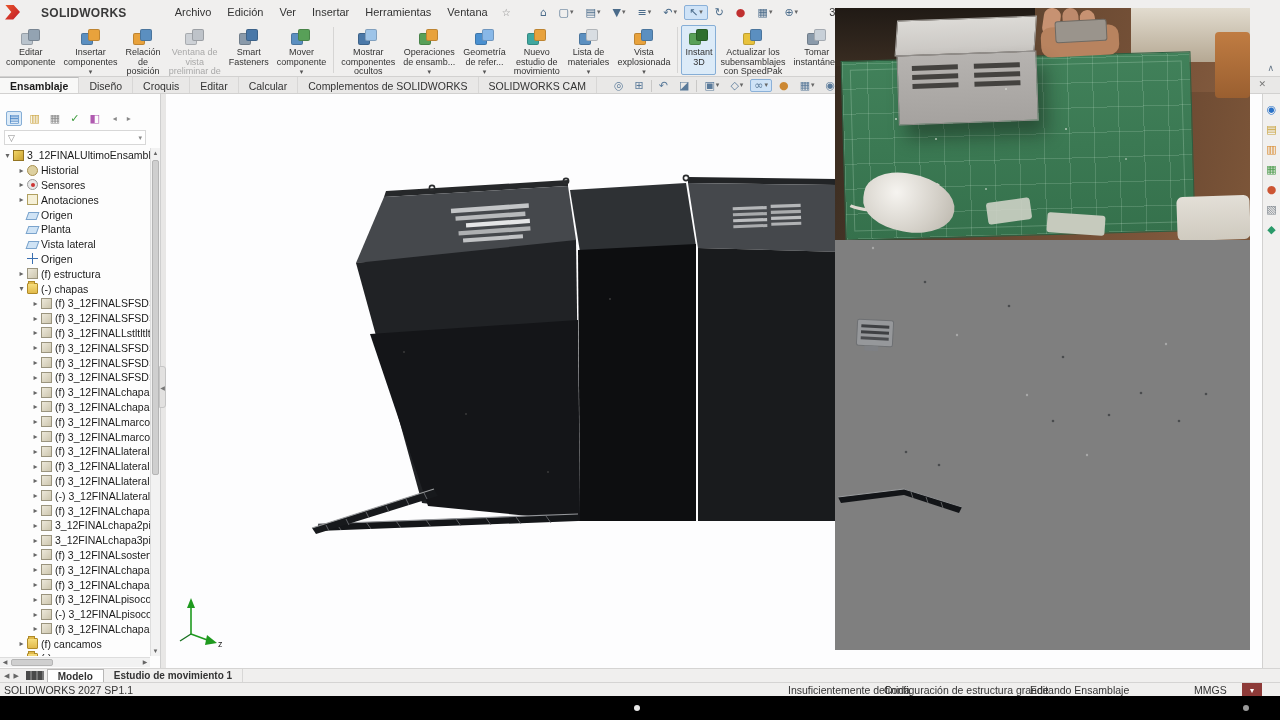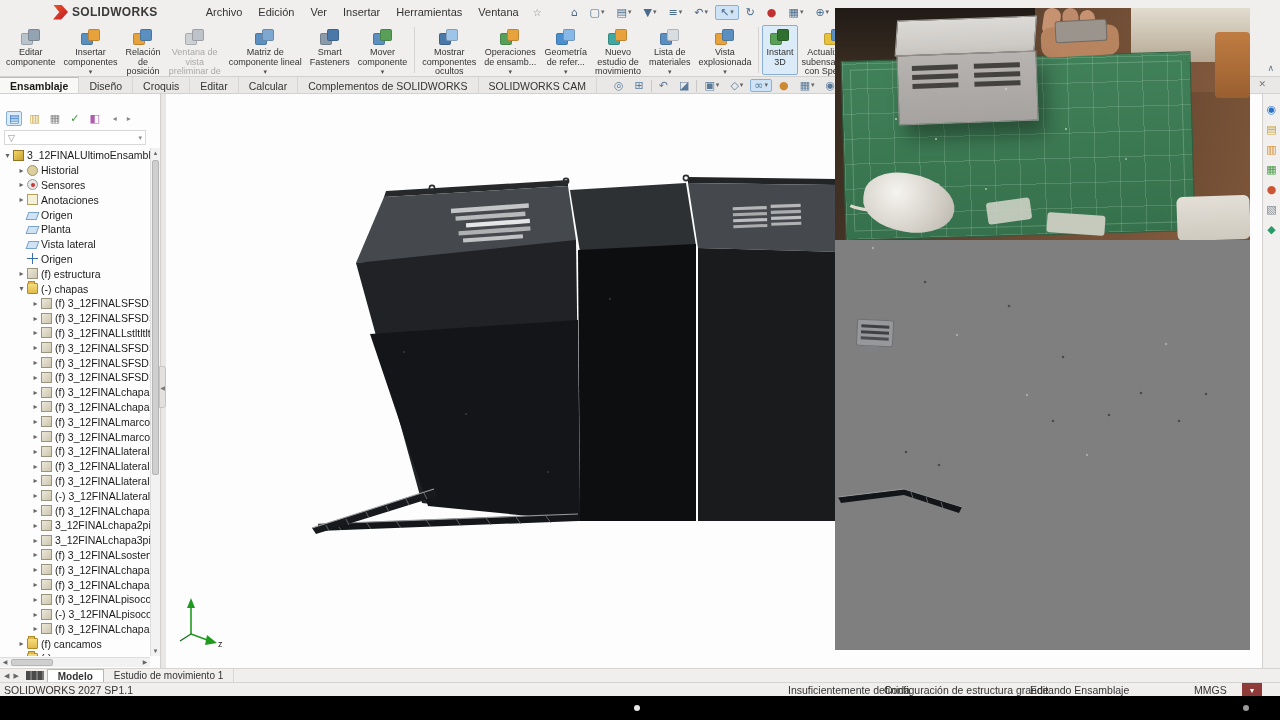--- a/index.html
+++ b/index.html
@@ -1,21 +1,21 @@
 <!DOCTYPE html>
 <html><head>
 <meta charset="utf-8">
 <style>
   * { margin:0; padding:0; box-sizing:border-box; }
   html,body { width:1280px; height:720px; overflow:hidden; font-family:"Liberation Sans",sans-serif; background:#f0efee; }
   .glyph { font-family:"DejaVu Sans",sans-serif; }
 
   
   #titlebar { position:absolute; left:0; top:0; width:1280px; height:24px; background:#f0efee; display:flex; align-items:center; }
-  .sw-logo { display:flex; align-items:center; gap:4px; padding:0 8px 0 5px;margin-left:48px; }
+  .sw-logo { display:flex; align-items:flex-end; gap:21px; padding:0 8px 0 5px; }
   .sw-mark { width:15px; height:15px; background:linear-gradient(135deg,#e8552a,#c01828); clip-path:polygon(0 0,55% 0,100% 50%,55% 100%,0 100%,42% 50%); }
   .sw-text { font-weight:bold; font-size:12px; color:#3a3a3a; letter-spacing:.3px; }
   #menus { display:flex;margin-left:32px; }
   .menu-item { font-size:11px; color:#333; padding:3px 8px; cursor:default; }
   .pin { font-size:10px; color:#888; padding:0 6px; }
   #qicons { display:flex; align-items:center; margin-left:18px; gap:2px; }
   .qi { display:inline-flex; align-items:center; gap:1px; padding:1px 4px; border:1px solid transparent; border-radius:2px; }
   .qi.active { background:#cfe3f7; border-color:#8ab0d8; }
   .qi .g { font-family:"DejaVu Sans",sans-serif; font-size:11px; color:#4a6b8a; line-height:1; }
   .qi .qa { font-size:7px; color:#666; }
@@ -121,21 +121,21 @@
   .ph-scrap1 { left:152px; top:192px; width:44px; height:22px; background:#cdd1c5; border-radius:3px; transform:rotate(-8deg); opacity:.9; }
   .ph-scrap2 { left:212px; top:206px; width:58px; height:20px; background:#c6cabd; border-radius:3px; transform:rotate(4deg); }
   .ph-whiteBR { left:342px; top:188px; width:73px; height:44px; background:linear-gradient(#e3dfd7,#cfcabf); border-radius:6px; transform:rotate(-2deg); }
   .ph-cable { left:-6px; top:128px; width:120px; height:74px; border:3px solid transparent; border-bottom-color:#ded9d0; border-radius:50%; transform:rotate(-14deg); }
   .ph-dust { left:60px; top:110px; width:2px; height:2px; background:rgba(235,240,230,.55); box-shadow:40px 20px rgba(235,240,230,.5), 110px -30px rgba(235,240,230,.45), 170px 10px rgba(235,240,230,.5), 230px 40px rgba(235,240,230,.4), 90px 70px rgba(235,240,230,.45); }
 
   
   #bottomtabs { position:absolute; left:0; top:668px; width:1280px; height:14px; background:#f0efee; border-top:1px solid #d5d4d3; display:flex; align-items:stretch; font-size:10px; }
   #bottomtabs .arrs { display:flex; align-items:center; gap:4px; padding:0 4px; color:#666; font-size:7px; }
   #motion-strip-icon { width:18px; margin:2px 3px; background:repeating-linear-gradient(90deg,#4a4a4a 0 4px,#777 4px 6px); }
-  .btab { display:flex; align-items:center; padding:0 10px; color:#333; border-right:1px solid #d8d7d6; }
+  .btab { display:flex; align-items:center; padding:0 10px; color:#333; border-right:1px solid #d8d7d6;font-weight:bold; }
   .btab.active { background:#ffffff; border:1px solid #b8b7b6; border-bottom:none; font-weight:bold; }
 
   
   #statusbar { position:absolute; left:0; top:682px; width:1280px; height:14px; background:#f0efee; border-top:1px solid #d5d4d3; font-size:10.5px; color:#333; }
   #status-left { position:absolute; left:4px; top:1px; }
   .smsg { position:absolute; top:1px; white-space:nowrap; }
   #status-units { position:absolute; left:1194px; top:1px; }
   #status-dd { position:absolute; left:1242px; top:0; width:20px; height:14px; background:#8d3a38; color:#fff; font-size:8px; display:flex; align-items:center; justify-content:center; }
 
   
@@ -236,29 +236,20 @@
       <span class="rarr">▾</span>
     </div>
     <div class="rbtn disabled">
       <span class="ric">
         <i style="background: rgb(205, 209, 214);"></i>
         <i style="background: rgb(190, 195, 201);"></i>
       </span>
       <span class="rlbl">Ventana de
 vista
 preliminar de</span>
-    </div>
-    <div class="rbtn">
-      <span class="ric">
-        <i style="background: rgb(91, 143, 192);"></i>
-        <i style="background: rgb(127, 168, 208);"></i>
-      </span>
-      <span class="rlbl">Matriz de
-componente lineal</span>
-      <span class="rarr">▾</span>
     </div>
     <div class="rbtn">
       <span class="ric">
         <i style="background: rgb(138, 154, 170);"></i>
         <i style="background: rgb(74, 120, 168);"></i>
       </span>
       <span class="rlbl">Smart
 Fasteners</span>
     </div>
     <div class="rbtn">

